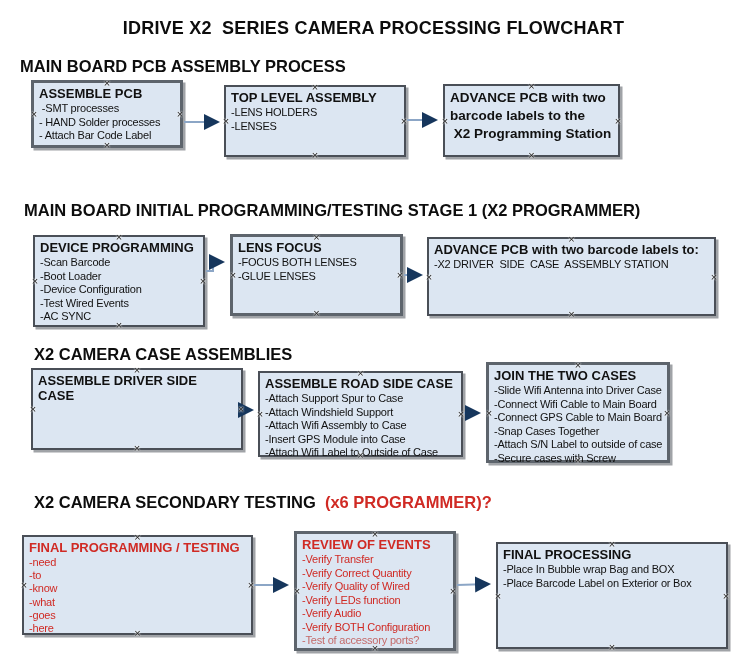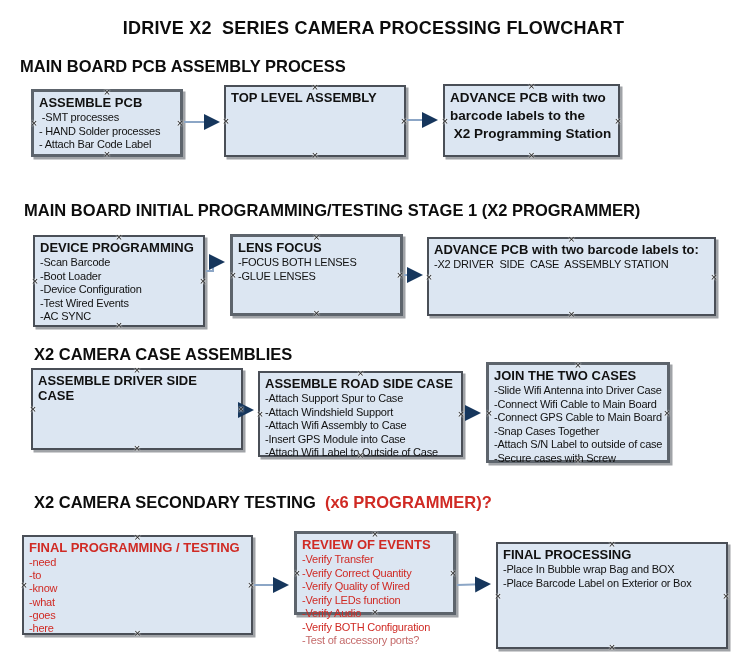--- a/index.html
+++ b/index.html
@@ -35,34 +35,38 @@
   }
   svg.arrows{position:absolute;left:0;top:0;z-index:2;}
 </style>
 </head>
 <body>
 
 <div class="page-title">IDRIVE X2  SERIES CAMERA PROCESSING FLOWCHART</div>
 
 <div class="sec-heading" style="left:20px;top:57px">MAIN BOARD PCB ASSEMBLY PROCESS</div>
 
-<div class="fbox thick" style="left:31px;top:89px;width:152px;height:68px">
+<div class="fbox thick" style="left:31px;top:80px;width:152px;height:68px">
   <div class="btitle">ASSEMBLE PCB</div>
   <div class="bitems">
       <div class="item"> -SMT processes</div>
       <div class="item">- HAND Solder processes</div>
       <div class="item">- Attach Bar Code Label</div>
     </div>
 <span class="anchor" style="left: 50%; top: 0%;">×</span>
     <span class="anchor" style="left: 50%; top: 100%;">×</span>
     <span class="anchor" style="left: 0%; top: 50%;">×</span>
     <span class="anchor" style="left: 100%; top: 50%;">×</span>
   </div>
 <div class="fbox" style="left:224px;top:85px;width:182px;height:72px">
   <div class="btitle">TOP LEVEL ASSEMBLY</div>
+  <div class="bitems">
+      <div class="item">-LENS HOLDERS</div>
+      <div class="item">-LENSES</div>
+    </div>
 <span class="anchor" style="left: 50%; top: 0%;">×</span>
     <span class="anchor" style="left: 50%; top: 100%;">×</span>
     <span class="anchor" style="left: 0%; top: 50%;">×</span>
     <span class="anchor" style="left: 100%; top: 50%;">×</span>
   </div>
 <div class="fbox tall-title" style="left:443px;top:84px;width:177px;height:73px">
   <div class="btitle">ADVANCE PCB with two
 barcode labels to the
  X2 Programming Station</div>
   <div class="bitems"></div>
@@ -159,21 +163,21 @@
       <div class="item">-know</div>
       <div class="item">-what</div>
       <div class="item">-goes</div>
       <div class="item">-here</div>
     </div>
 <span class="anchor" style="left: 50%; top: 0%;">×</span>
     <span class="anchor" style="left: 50%; top: 100%;">×</span>
     <span class="anchor" style="left: 0%; top: 50%;">×</span>
     <span class="anchor" style="left: 100%; top: 50%;">×</span>
   </div>
-<div class="fbox red thick" style="left:294px;top:531px;width:162px;height:84px">
+<div class="fbox red thick" style="left:294px;top:531px;width:162px;height:120px">
   <div class="btitle">REVIEW OF EVENTS</div>
   <div class="bitems">
       <div class="item">-Verify Transfer</div>
       <div class="item">-Verify Correct Quantity</div>
       <div class="item">-Verify Quality of Wired</div>
       <div class="item">-Verify LEDs function</div>
       <div class="item">-Verify Audio</div>
       <div class="item">-Verify BOTH Configuration</div>
     </div>
   <div class="item overflow-item muted">-Test of accessory ports?</div>

